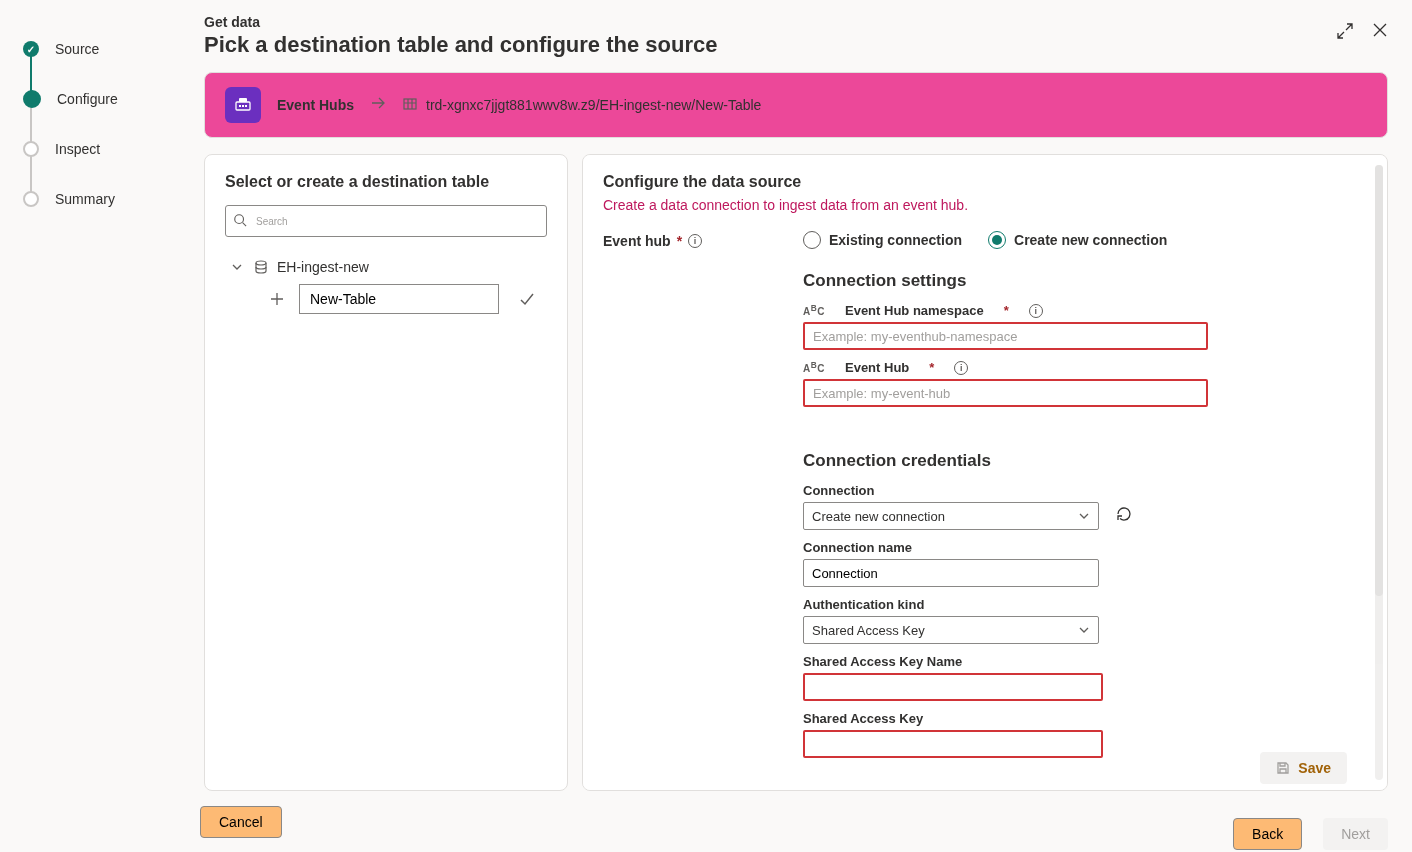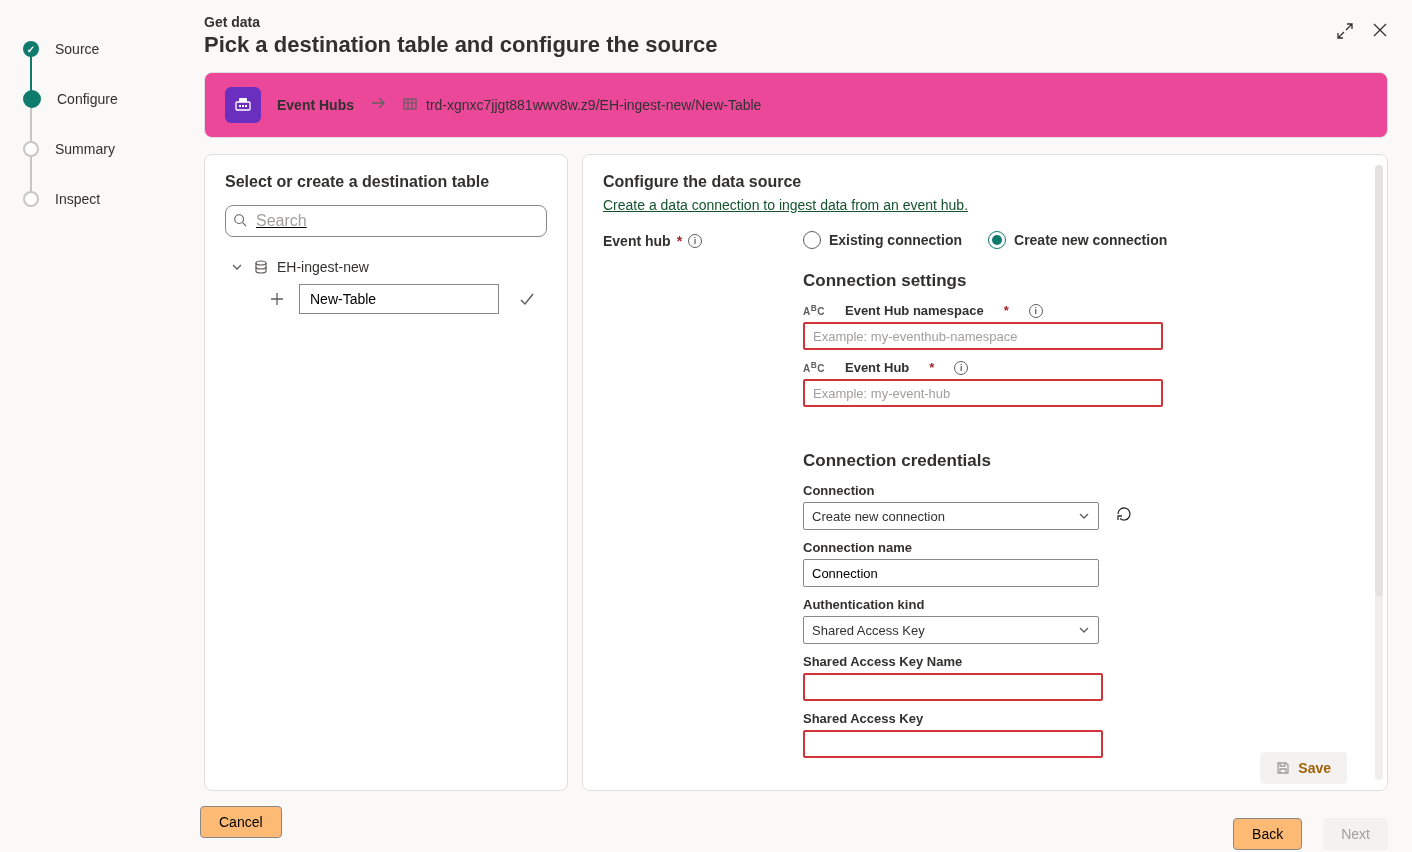--- a/index.html
+++ b/index.html
@@ -33,25 +33,25 @@
   .crumb .arrow { color:#605e5c; font-size:16px;}
   .crumb .src { font-weight:600; font-size:14px;}
   .crumb .path { display:flex; align-items:center; gap:8px; font-size:14px;}
   
   
   .panels { display:flex; gap:14px; margin-top:16px; flex:1; overflow:hidden;}
   .panel { border:1px solid #e1dfdd; border-radius:8px; background:#fff; padding:18px 20px; overflow-y:auto; position:relative;}
   .panel.left { width:364px; flex-shrink:0;}
   .panel.right { flex:1; padding-right:40px;}
   .panel h3 { margin:0 0 14px 0; font-size:16px; font-weight:600;}
-  .panel .sub { font-size:14px; color:#14532d; margin:-8px 0 18px 0;text-decoration:underline;}
+  .panel .sub { font-size:14px; color:#be185d; margin:-8px 0 18px 0;}
   
   
   .search { position:relative; margin-bottom:14px;}
-  .search input{ width:100%; height:32px; padding:0 10px 0 30px; border:1px solid #8a8886; border-radius:8px; font-size:16px;text-decoration:underline;}
+  .search input{ width:100%; height:32px; padding:0 10px 0 30px; border:1px solid #8a8886; border-radius:3px; font-size:10px;}
   .search svg{ position:absolute; left:8px; top:8px;}
   
   
   .tree-row{ display:flex; align-items:center; gap:8px; height:32px; font-size:14px; padding-left:4px;}
   .tree-row.child{ padding-left:24px;}
   .tree-name-input{ flex:1; height:30px; border:1px solid #8a8886; border-radius:0; padding:0 10px; font-size:14px; max-width:200px;}
   .plus-icon,.chevron-icon,.db-icon,.check-icon{ width:16px; display:inline-flex; justify-content:center; color:#605e5c;}
   .check-icon{ margin-left:12px; color:#605e5c;}
   
   
@@ -64,21 +64,21 @@
   .radio .r{ width:18px;height:18px;border:1px solid #605e5c;border-radius:50%;display:flex;align-items:center;justify-content:center;}
   .radio.checked .r{ border-color:#0f7b6c;}
   .radio.checked .r::after{ content:""; width:10px;height:10px;background:#0f7b6c;border-radius:50%;}
   
   .section-h{ font-size:17px; font-weight:600; margin:4px 0 12px 0;}
   .sm-label{ font-size:13px; font-weight:600; display:flex; align-items:center; gap:20px; margin:10px 0 4px 0;}
   .sm-label .req{ color:#a4262c;}
   .sm-label .abc{ font-size:10px; color:#605e5c; letter-spacing:.5px;}
   .txt, .sel{ width:360px; height:28px; border:1px solid #8a8886; border-radius:2px; padding:0 8px; font-size:13px; background:#fff;}
   .sel{ display:flex; align-items:center; justify-content:space-between; cursor:pointer; width:296px;}
-  .txt.err{ border:2px solid #d13438; width:360px;}
+  .txt.err{ border:2px solid #d13438; width:405px;}
   .txt.err.short{ width:300px;}
   
   .conn-row{ display:flex; align-items:center; gap:16px;}
   .refresh-ic{ cursor:pointer;}
   
   .save-btn{ float:right; margin-top:22px; background:#f3f2f1; border:none; border-radius:4px; height:32px; padding:0 16px; display:flex; align-items:center; gap:8px; color:#a16207; font-size:14px; font-weight:600;}
   
   .right-scroll{ position:absolute; right:4px; top:10px; bottom:10px; width:8px; background:#e1dfdd; border-radius:4px; opacity:.5;}
   .right-thumb{ position:absolute; left:0; top:0; width:8px; height:70%; background:#c8c6c4; border-radius:4px;}
   
@@ -101,25 +101,25 @@
     <div class="step">
       <div class="dot done"></div>
       <span class="label">Source</span>
     </div>
     <div class="step">
       <div class="dot current"></div>
       <span class="label">Configure</span>
     </div>
     <div class="step">
       <div class="dot future"></div>
-      <span class="label">Summary</span>
+      <span class="label">Inspect</span>
     </div>
     <div class="step">
       <div class="dot future"></div>
-      <span class="label">Inspect</span>
+      <span class="label">Summary</span>
     </div>
   </nav>
 
   <div class="main">
     <div class="main-hdr">
       <div class="hdr-texts">
         <h5>Get data</h5>
         <h2>Pick a destination table and configure the source</h2>
       </div>
       <div class="hdr-icons">

